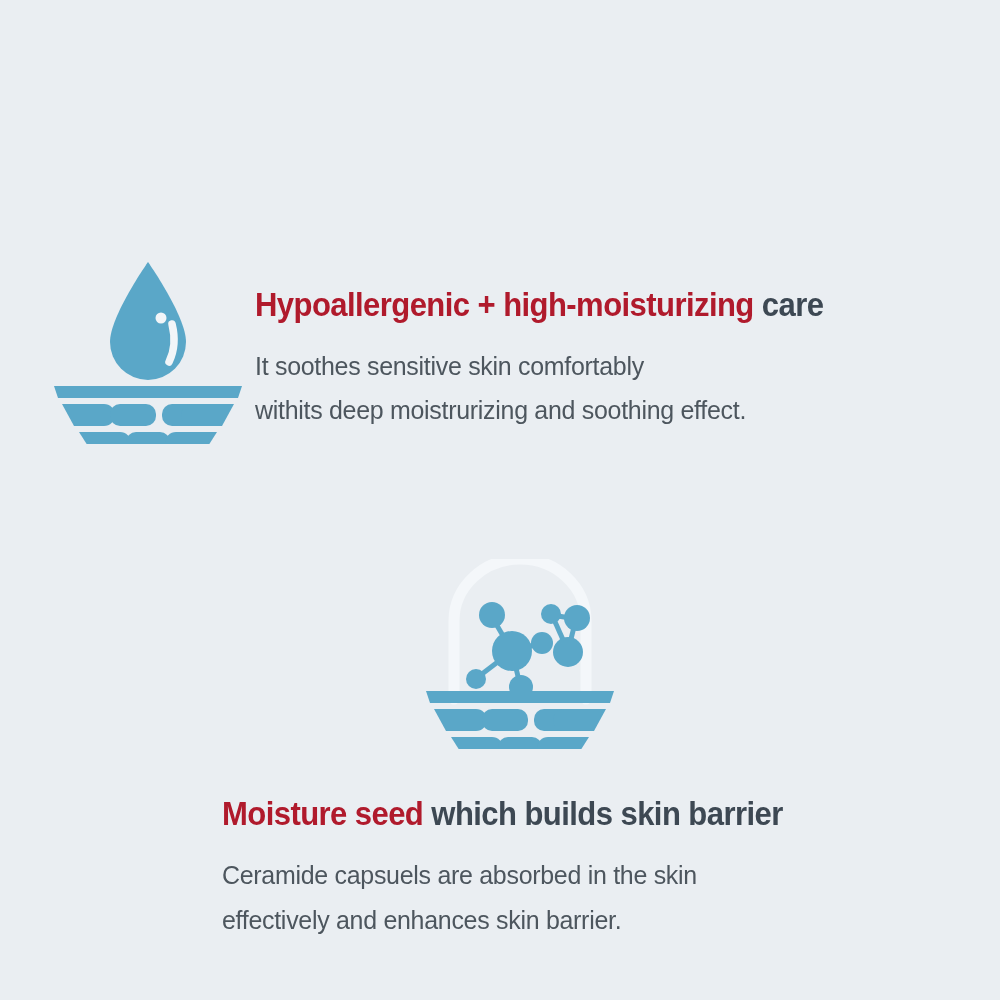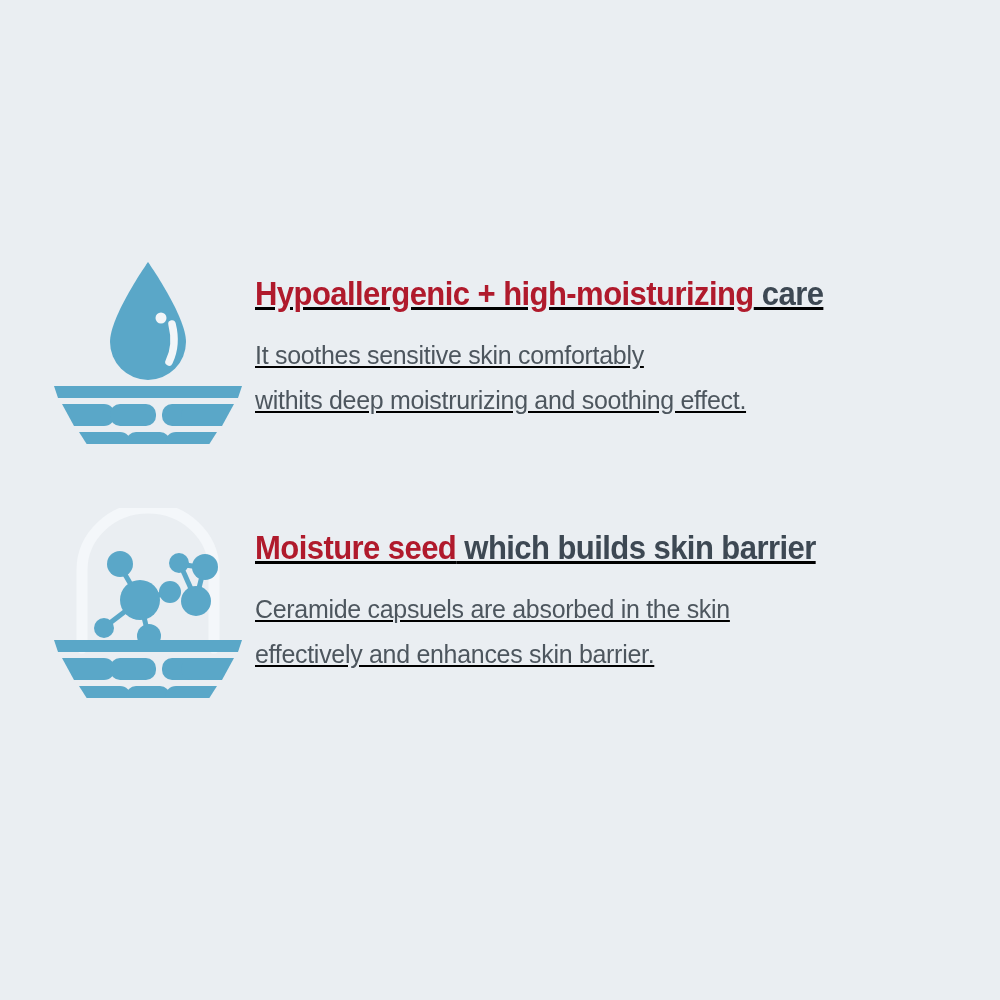--- a/index.html
+++ b/index.html
@@ -12,26 +12,25 @@
   .page {
     position:relative;
     width:1000px; height:1000px;
     background:#eaeef2;
   }
 
   
   .feature {
     position:absolute;
     display:flex;
-    align-items:flex-start;
+    align-items:center;
     width:960px;
-    text-decoration:underline;
   }
   #feature-1 { left:40px; top:250px; }
-  #feature-2 { left:40px; top:504px; }
+  #feature-2 { left:40px; top:555px;flex-direction:column; }
 
   .icon-wrap {
     width:215px;
     flex:0 0 215px;
     display:flex;
     justify-content:center;
     align-items:flex-start;
     padding-top:4px;
   }
   .icon-wrap svg { display:block; }

